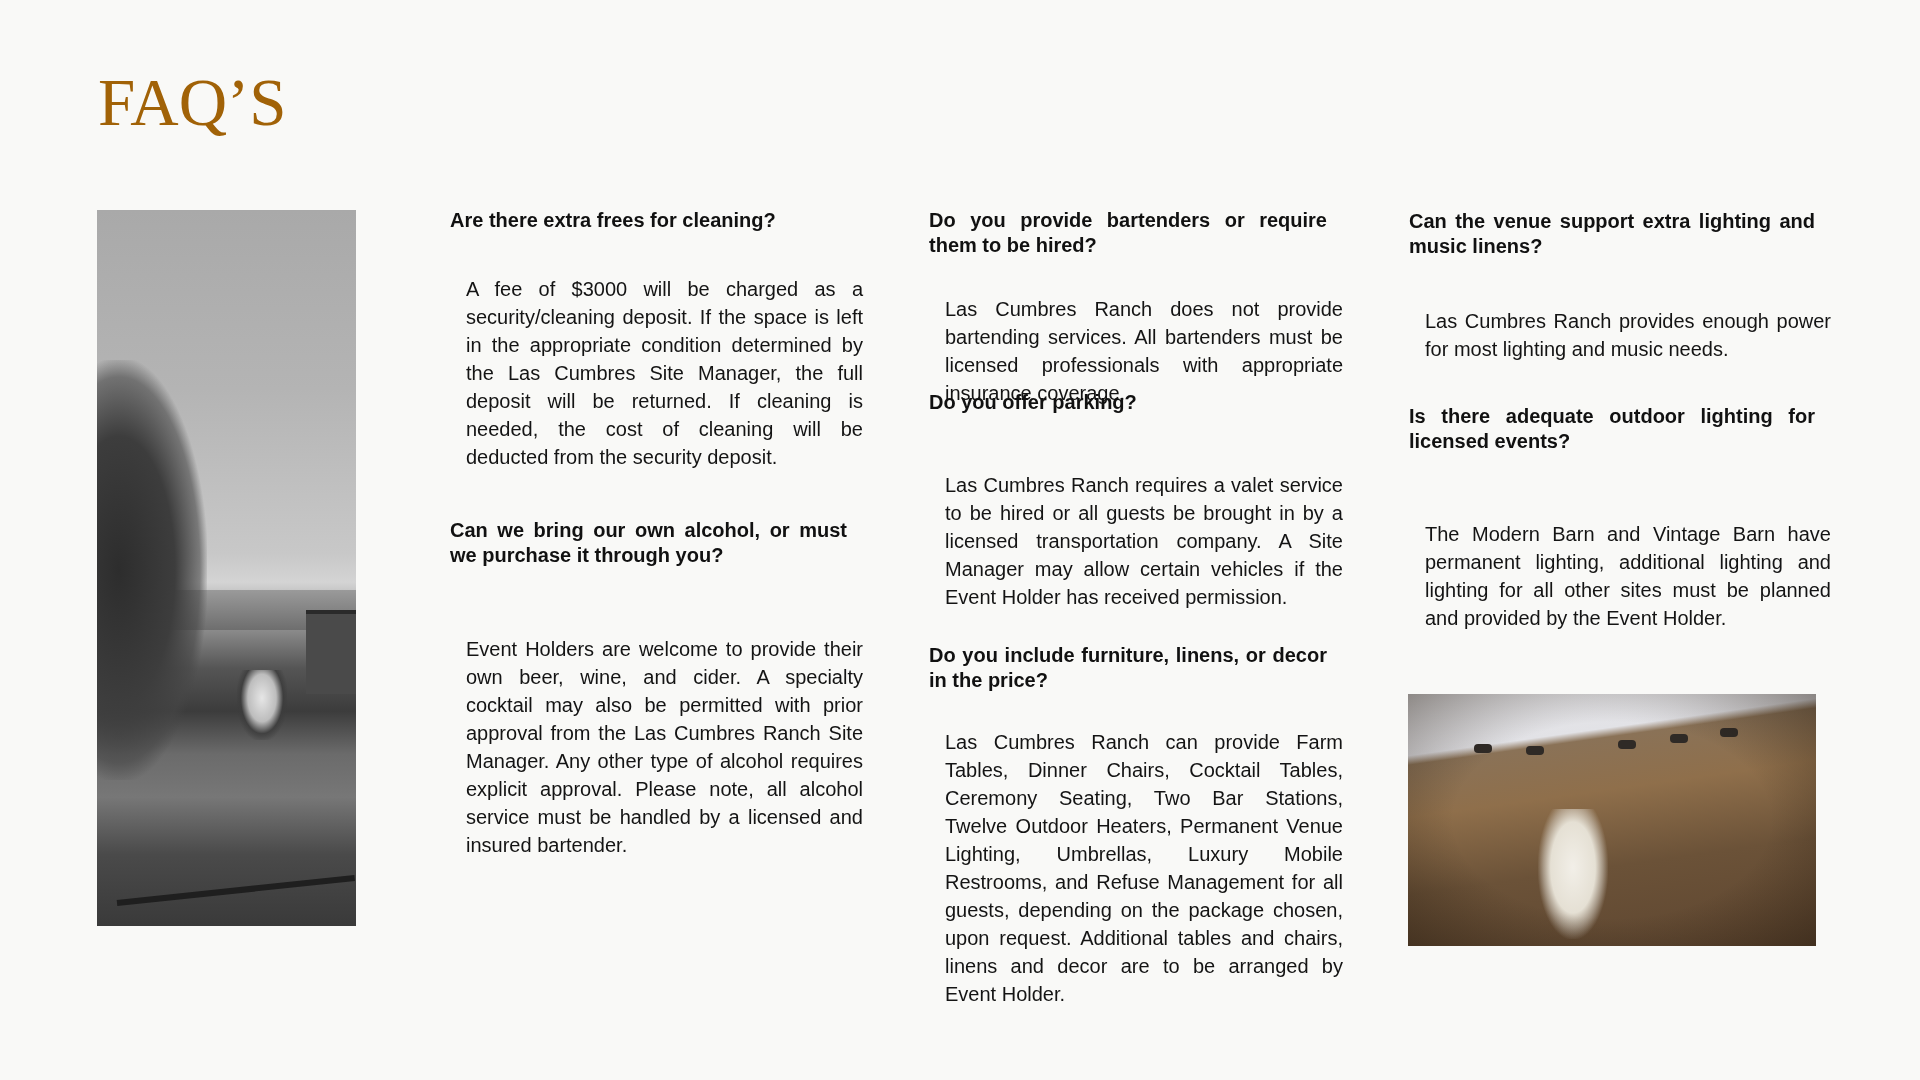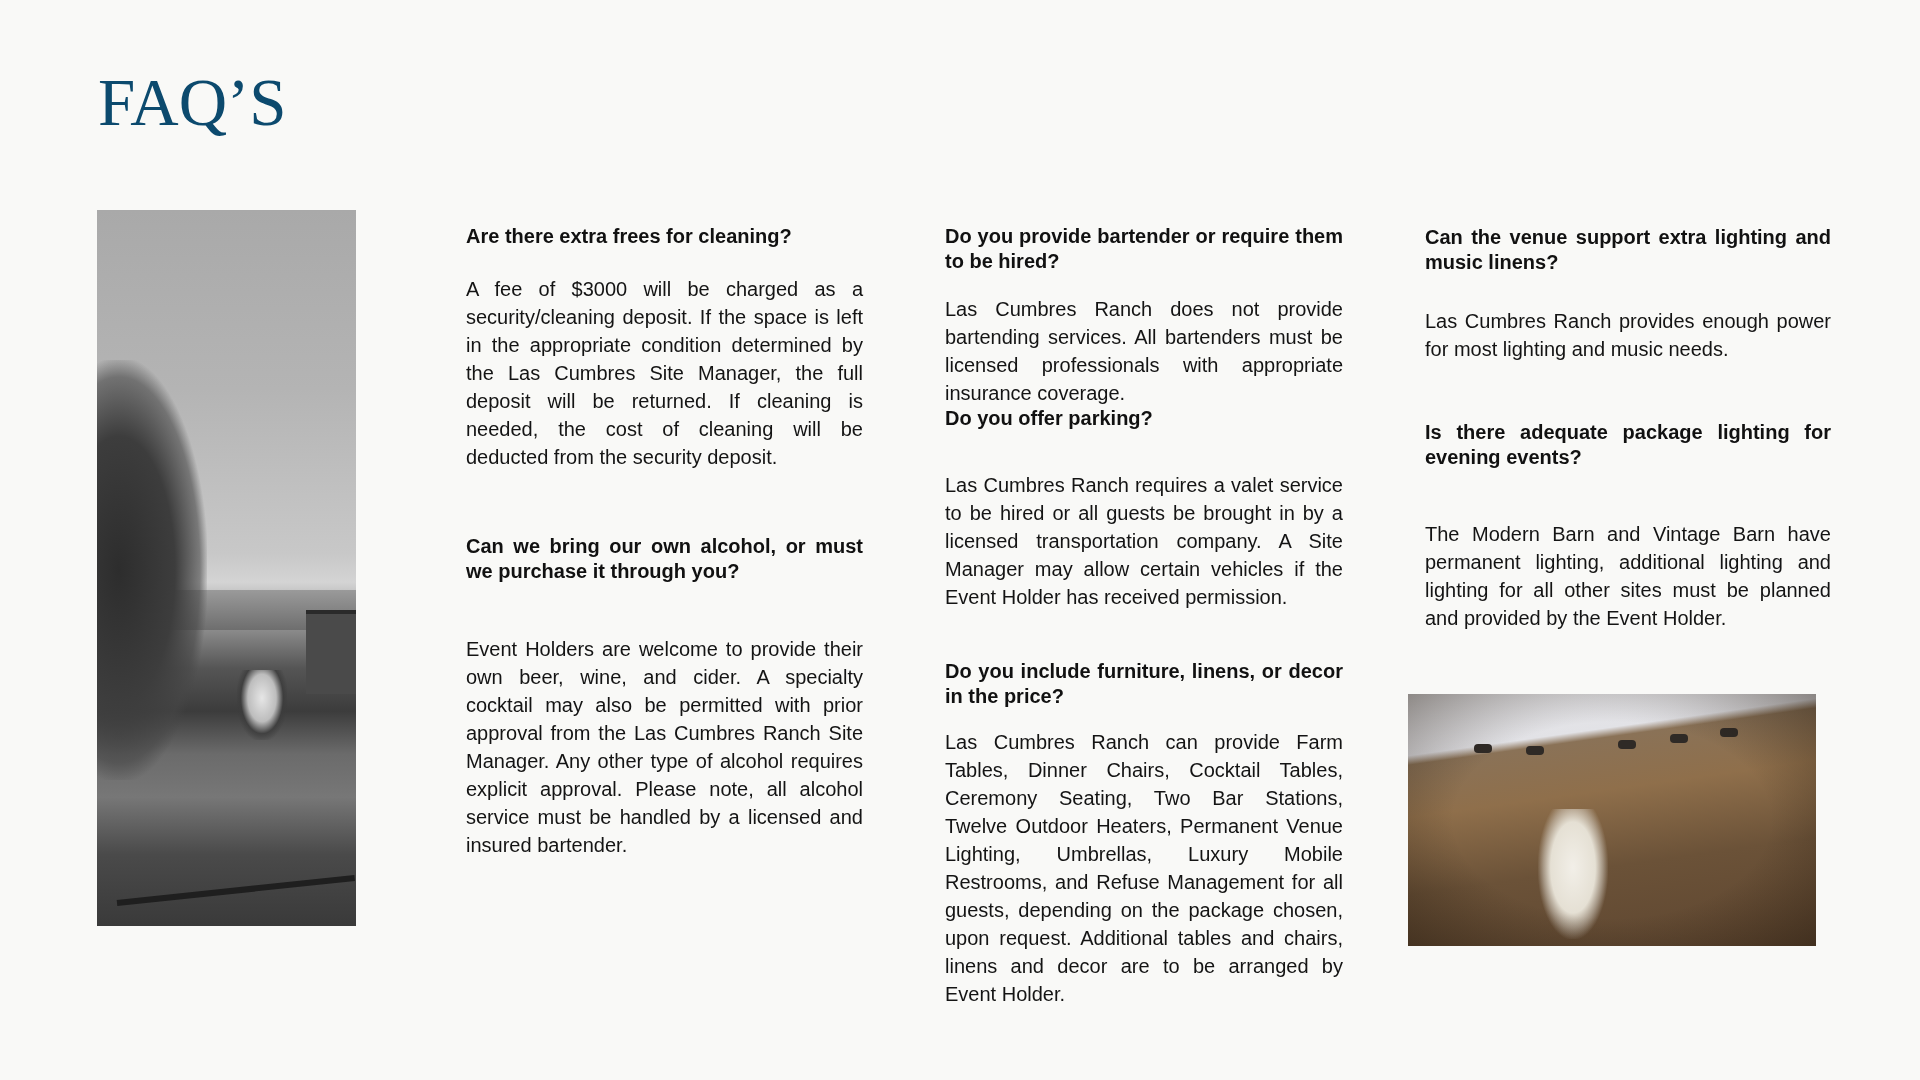--- a/index.html
+++ b/index.html
@@ -4,21 +4,21 @@
 <style>
   html, body { margin: 0; padding: 0; }
   body {
     width: 1920px; height: 1080px; position: relative; overflow: hidden;
     background: #f9f9f7; color: #111;
     font-family: "Liberation Sans", "DejaVu Sans", sans-serif;
   }
   .title {
     position: absolute; left: 98px; top: 62px;
     font-family: "Liberation Serif", "DejaVu Serif", serif;
-    font-size: 67px; line-height: 80px; font-weight: normal; color: #0c4a6e;
+    font-size: 67px; line-height: 80px; font-weight: normal; color: #a16207;
     letter-spacing: 0px; margin: 0;
   }
   .photo { position: absolute; overflow: hidden; }
   .photo-left {
     left: 97px; top: 210px; width: 259px; height: 716px;
     background:
       linear-gradient(180deg, #a9a9a9 0%, #b4b4b4 25%, #c8c8c8 48%, #d4d4d4 52%, #a6a6a6 56%, #7d7d7d 60%, #555 64%, #3c3c3c 70%, #6b6b6b 76%, #777 82%, #4a4a4a 90%, #3a3a3a 100%);
   }
   .photo-left .tree {
     position: absolute; left: 0; top: 150px; width: 110px; height: 420px;
@@ -56,21 +56,21 @@
   .photo-right .horse {
     position: absolute; width: 18px; height: 9px; background: #2f2a26; border-radius: 4px;
   }
   .col { position: absolute; }
   .col1 { left: 450px; width: 397px; }
   .col2 { left: 929px; width: 398px; }
   .col3 { left: 1409px; width: 406px; }
   .q {
     position: absolute; left: 0; width: 100%;
     font-weight: bold; font-size: 20px; line-height: 25px;
-    text-align: justify; margin: 16px;
+    text-align: justify; margin: 0;
   }
   .a {
     position: absolute; left: 0; width: 100%;
     font-size: 20px; line-height: 28px; text-align: justify; margin: 16px;
     color: #141414;
   }
 </style>
 </head>
 <body>
 
@@ -85,32 +85,32 @@
 </div>
 
 <section class="col col1">
   <h3 class="q" style="top:208px">Are there extra frees for cleaning?</h3>
   <p class="a" style="top:259px">A fee of $3000 will be charged as a security/cleaning deposit. If the space is left in the appropriate condition determined by the Las Cumbres Site Manager, the full deposit will be returned. If cleaning is needed, the cost of cleaning will be deducted from the security deposit.</p>
   <h3 class="q" style="top:518px">Can we bring our own alcohol, or must we purchase it through you?</h3>
   <p class="a" style="top:619px">Event Holders are welcome to provide their own beer, wine, and cider. A specialty cocktail may also be permitted with prior approval from the Las Cumbres Ranch Site Manager. Any other type of alcohol requires explicit approval. Please note, all alcohol service must be handled by a licensed and insured bartender.</p>
 </section>
 
 <section class="col col2">
-  <h3 class="q" style="top:208px">Do you provide bartender or require them to be hired?</h3>
+  <h3 class="q" style="top:208px">Do you provide bartenders or require them to be hired?</h3>
   <p class="a" style="top:279px">Las Cumbres Ranch does not provide bartending services. All bartenders must be licensed professionals with appropriate insurance coverage.</p>
   <h3 class="q" style="top:390px">Do you offer parking?</h3>
   <p class="a" style="top:455px">Las Cumbres Ranch requires a valet service to be hired or all guests be brought in by a licensed transportation company. A Site Manager may allow certain vehicles if the Event Holder has received permission.</p>
   <h3 class="q" style="top:643px">Do you include furniture, linens, or decor in the price?</h3>
   <p class="a" style="top:712px">Las Cumbres Ranch can provide Farm Tables, Dinner Chairs, Cocktail Tables, Ceremony Seating, Two Bar Stations, Twelve Outdoor Heaters, Permanent Venue Lighting, Umbrellas, Luxury Mobile Restrooms, and Refuse Management for all guests, depending on the package chosen, upon request. Additional tables and chairs, linens and decor are to be arranged by Event Holder.</p>
 </section>
 
 <section class="col col3">
   <h3 class="q" style="top:209px">Can the venue support extra lighting and music linens?</h3>
   <p class="a" style="top:291px">Las Cumbres Ranch provides enough power for most lighting and music needs.</p>
-  <h3 class="q" style="top:404px">Is there adequate package lighting for evening events?</h3>
+  <h3 class="q" style="top:404px">Is there adequate outdoor lighting for licensed events?</h3>
   <p class="a" style="top:504px">The Modern Barn and Vintage Barn have permanent lighting, additional lighting and lighting for all other sites must be planned and provided by the Event Holder.</p>
 </section>
 
 <div class="photo photo-right" role="img" aria-label="Color film photo of a bride and groom embracing in a grassy field with horses on the hillside">
   <div class="horse" style="left:66px;top:50px"></div>
   <div class="horse" style="left:118px;top:52px"></div>
   <div class="horse" style="left:210px;top:46px"></div>
   <div class="horse" style="left:262px;top:40px"></div>
   <div class="horse" style="left:312px;top:34px"></div>
   <div class="couple"></div>

